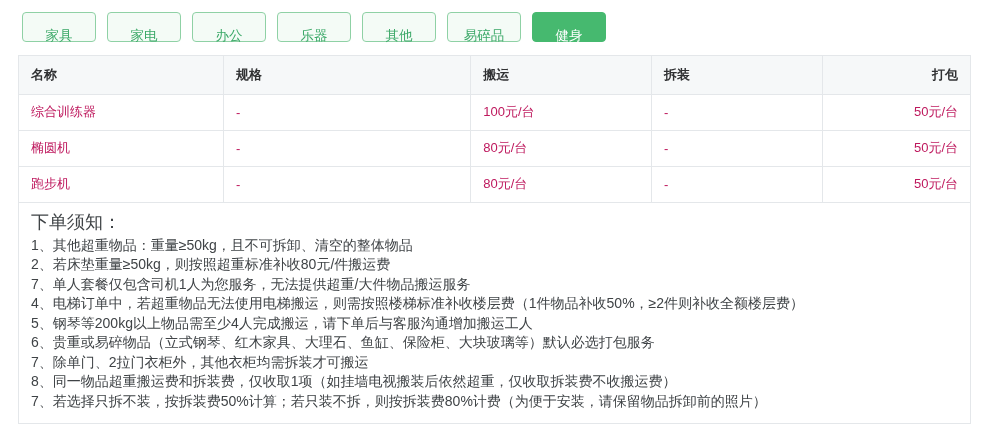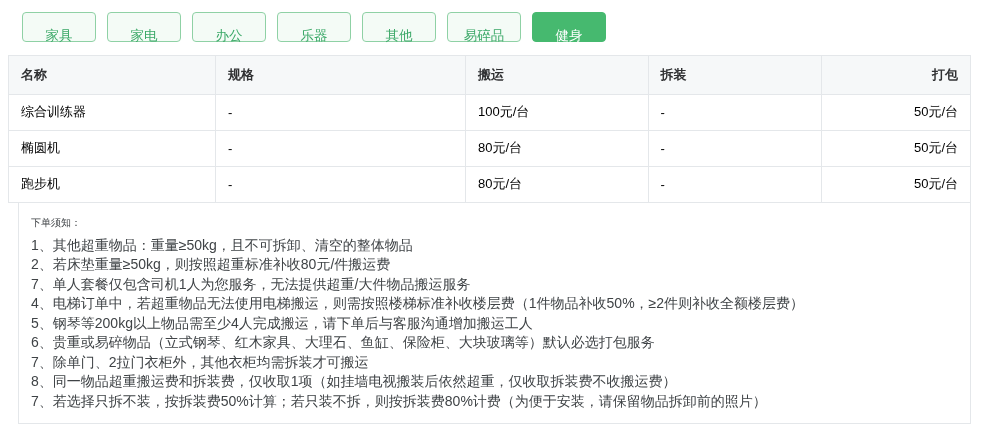--- a/index.html
+++ b/index.html
@@ -48,21 +48,21 @@
     box-sizing: border-box;
   }
   .tab.active {
     background: #46b96f;
     border-color: #46b96f;
     color: #ffffff;
   }
 
   
   .table-wrap {
-    margin: 3px 18px 0 8px;
+    margin: 3px 18px 0 18px;
     border: 1px solid #e4e7ea;
     border-bottom: none;
     box-sizing: border-box;
   }
   table.price {
     width: 100%;
     border-collapse: collapse;
     table-layout: fixed;
   }
   table.price th,
@@ -81,40 +81,40 @@
     text-align: right;
   }
   table.price thead th {
     background: #f6f8f9;
     font-weight: bold;
     color: #303133;
     height: 38px;
   }
   table.price tbody td {
     background: #ffffff;
-    color: #000000;
+    color: #be185d;
     font-weight: normal;
   }
   col.c1 { width: 21.5%; }
   col.c2 { width: 26%; }
   col.c3 { width: 19%; }
   col.c4 { width: 18%; }
   col.c5 { width: 15.5%; }
 
   
   .notes {
     margin: 0 18px;
     padding: 10px 12px 12px 12px;
     border: 1px solid #e4e7ea;
     border-top: none;
     background: #ffffff;
     box-sizing: border-box;
   }
   .notes-title {
-    font-size: 10px;
+    font-size: 18px;
     color: #3f4346;
     margin-bottom: 4px;
     line-height: 19px;
   }
   .note-item {
     font-size: 14px;
     color: #3f4346;
     line-height: 19.5px;
     white-space: nowrap;
   }

